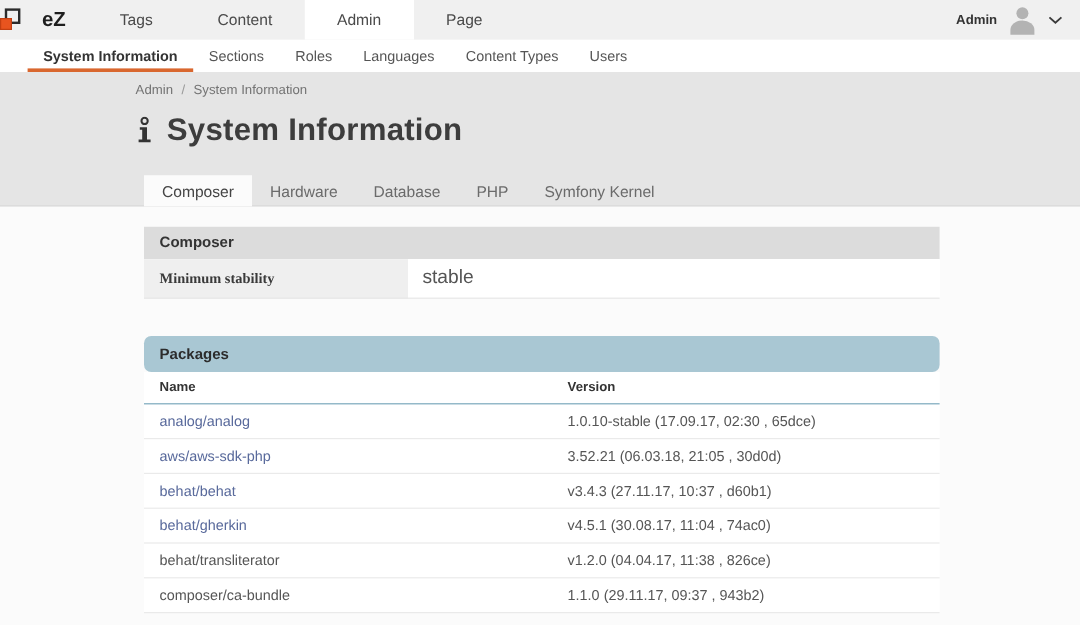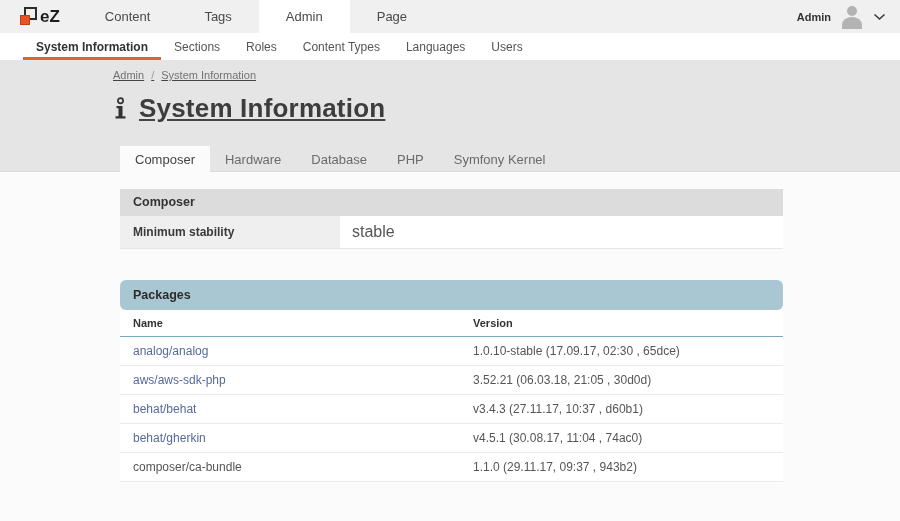--- a/index.html
+++ b/index.html
@@ -1,21 +1,21 @@
 <!DOCTYPE html>
 <html><head>
 <meta charset="utf-8">
 <style>
   * { margin:0; padding:0; box-sizing:border-box; }
   html,body { width:900px; height:521px; overflow:hidden; }
   body { font-family:"Liberation Sans", sans-serif; background:#fbfbfb; color:#444; }
 
   
   .topbar { height:33px; background:#f0f0f0; display:flex; align-items:stretch; position:relative; }
-  .logo { display:flex; align-items:center; gap:1px; padding:0 10px 0 20px; cursor:pointer; }
+  .logo { display:flex; align-items:center; gap:16px; padding:0 10px 0 0; cursor:pointer; }
   .logo-mark { position:relative; width:19px; height:19px; display:inline-block; }
   .sq-dark { position:absolute; top:0; right:2px; width:13px; height:13px; border:2.5px solid #2b2b2b; background:transparent; }
   .sq-orange { position:absolute; left:0; bottom:1px; width:10px; height:10px; background:#e8541f; border:1px solid #c23f12; }
   .logo-text { font-size:17px; font-weight:bold; color:#1e1e1e; letter-spacing:0; }
   .top-menu { display:flex; align-items:stretch; margin-left:8px; }
   .top-menu-item { display:flex; align-items:center; padding:0 27px; font-size:13px; color:#4a4a4a; cursor:pointer; }
   .top-menu-item.active { background:#ffffff; }
   .user-area { margin-left:auto; display:flex; align-items:center; gap:8px; padding-right:14px; cursor:pointer; }
   .user-name { font-size:11px; font-weight:bold; color:#333; }
   .avatar { position:relative; width:26px; height:24px; overflow:hidden; display:inline-block; }
@@ -23,39 +23,39 @@
   .avatar .body { position:absolute; top:12px; left:3px; width:20px; height:16px; border-radius:50% 50% 0 0; background:#b3b3b3; }
   .chev { display:inline-block; }
 
   
   .subnav { height:27px; background:#ffffff; display:flex; align-items:stretch; padding-left:23px; }
   .subnav-item { display:flex; align-items:center; padding:0 13px; font-size:12px; color:#555; position:relative; cursor:pointer; }
   .subnav-item.active { font-weight:bold; color:#333; }
   .subnav-item.active::after { content:""; position:absolute; left:0; right:0; bottom:0; height:3px; background:#d9672f; }
 
   
-  .hero { height:112px; background:#e5e5e5; position:relative; border-bottom:1px solid #dadada;text-decoration:underline; }
+  .hero { height:112px; background:#e5e5e5; position:relative; border-bottom:1px solid #dadada; }
   .breadcrumb { padding:9px 0 0 113px; font-size:11px; color:#737373; }
   .crumb { cursor:pointer; }
   .crumb-sep { margin:0 7px; color:#999; }
   .page-title { display:flex; align-items:center; gap:11px; margin:12px 0 0 113px; }
   .title-icon { flex:0 0 auto; }
   .page-title .title-text { font-size:26px; font-weight:bold; color:#3d3d3d; letter-spacing:0.2px; }
   .tabs { position:absolute; left:120px; bottom:-1px; display:flex; }
   .tab { height:26px; display:flex; align-items:center; padding:0 15px; font-size:13px; color:#6b6b6b; cursor:pointer; }
   .tab.active { background:#fbfbfb; color:#444; }
 
   
   .content { padding-top:17px; }
   .panel { width:663px; margin-left:120px; }
   .panel-header { height:27px; line-height:27px; padding-left:13px; font-size:12.5px; font-weight:bold; color:#333; }
   .panel-header.gray { background:#dcdcdc; }
   .panel-header.blue { background:#a9c7d3; height:30px; line-height:30px; color:#2c2c2c;border-radius:6px; }
   table { width:100%; border-collapse:collapse; table-layout:fixed; background:#fff; }
-  .def-table th { width:220px; background:#efefef; text-align:left; font-size:12px; font-weight:bold; color:#3a3a3a; padding:7px 13px; }
+  .def-table th { width:220px; background:#efefef; text-align:left; font-size:12px; font-weight:bold; color:#3a3a3a; padding:7px 13px;font-family:Liberation Serif, serif; }
   .def-table td { font-size:16px; color:#555; padding:7px 12px; background:#fff; }
   .def-table tr { border-bottom:1px solid #e6e6e6; }
   .packages { margin-top:31px; }
   .pkg-table th { text-align:left; font-size:11px; font-weight:bold; color:#333; padding:7px 13px; border-bottom:1px solid #7aa8bc; }
   .pkg-table th.col-name { width:340px; }
   .pkg-table td { font-size:12px; color:#555; padding:7px 13px; border-bottom:1px solid #eaeaea; overflow:hidden; white-space:nowrap; }
   .pkg-link { color:#58699b; text-decoration:none; cursor:pointer; }
   .pkg-link.plain { color:#555; cursor:default; }
 </style>
 </head>
@@ -65,24 +65,24 @@
   <div class="logo">
     <span class="logo-mark">
       <span class="sq-dark"></span>
       <span class="sq-orange"></span>
     </span>
     <span class="logo-text">eZ</span>
   </div>
   <nav class="top-menu" id="top-menu">
 
   <div class="top-menu-item">
+        <span>Tags</span>
+      </div>
+      <div class="top-menu-item">
         <span>Content</span>
-      </div>
-      <div class="top-menu-item">
-        <span>Tags</span>
       </div>
       <div class="top-menu-item active">
         <span>Admin</span>
       </div>
       <div class="top-menu-item">
         <span>Page</span>
       </div>
     </nav>
   <div class="user-area">
     <span class="user-name">Admin</span>
@@ -101,24 +101,24 @@
 <div class="subnav-item active">
       <span>System Information</span>
     </div>
     <div class="subnav-item">
       <span>Sections</span>
     </div>
     <div class="subnav-item">
       <span>Roles</span>
     </div>
     <div class="subnav-item">
+      <span>Languages</span>
+    </div>
+    <div class="subnav-item">
       <span>Content Types</span>
-    </div>
-    <div class="subnav-item">
-      <span>Languages</span>
     </div>
     <div class="subnav-item">
       <span>Users</span>
     </div>
   </nav>
 
 <section class="hero">
   <div class="breadcrumb" id="breadcrumb"><span class="crumb">Admin</span><span class="crumb-sep">/</span><span class="crumb">System Information</span></div>
   <h1 class="page-title">
     <svg class="title-icon" width="15" height="23" viewBox="0 0 15 23">
@@ -180,19 +180,23 @@
           </tr>
           <tr>
             <td><a class="pkg-link">behat/behat</a></td>
             <td>v3.4.3 (27.11.17, 10:37 , d60b1)</td>
           </tr>
           <tr>
             <td><a class="pkg-link">behat/gherkin</a></td>
             <td>v4.5.1 (30.08.17, 11:04 , 74ac0)</td>
           </tr>
           <tr>
+            <td><a class="pkg-link plain">behat/transliterator</a></td>
+            <td>v1.2.0 (04.04.17, 11:38 , 826ce)</td>
+          </tr>
+          <tr>
             <td><a class="pkg-link plain">composer/ca-bundle</a></td>
             <td>1.1.0 (29.11.17, 09:37 , 943b2)</td>
           </tr>
         </tbody>
     </table>
   </section>
 </main>
 
 </body></html>

